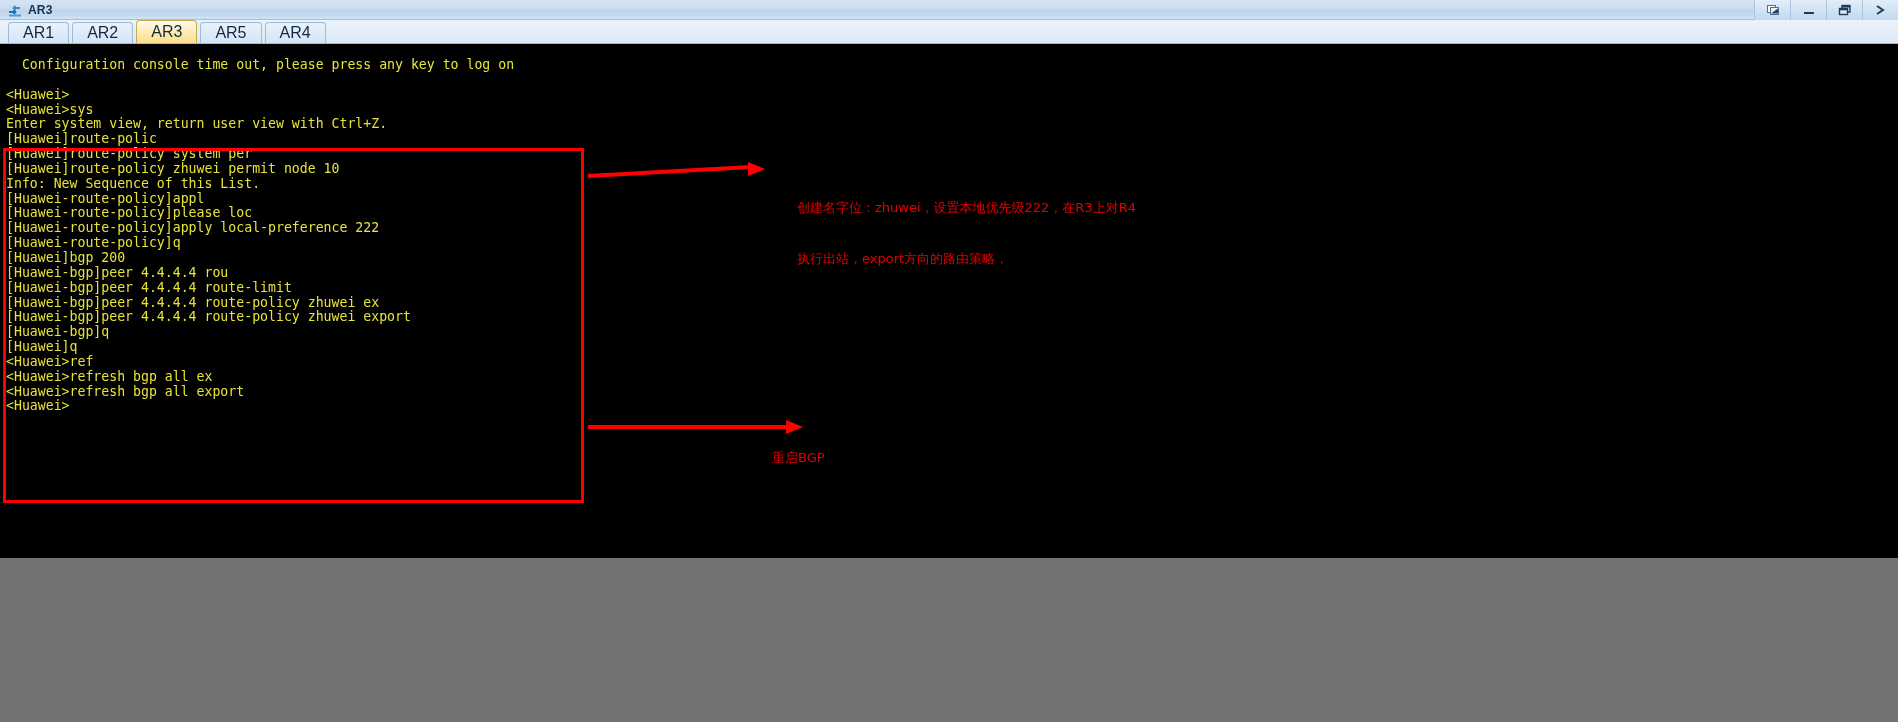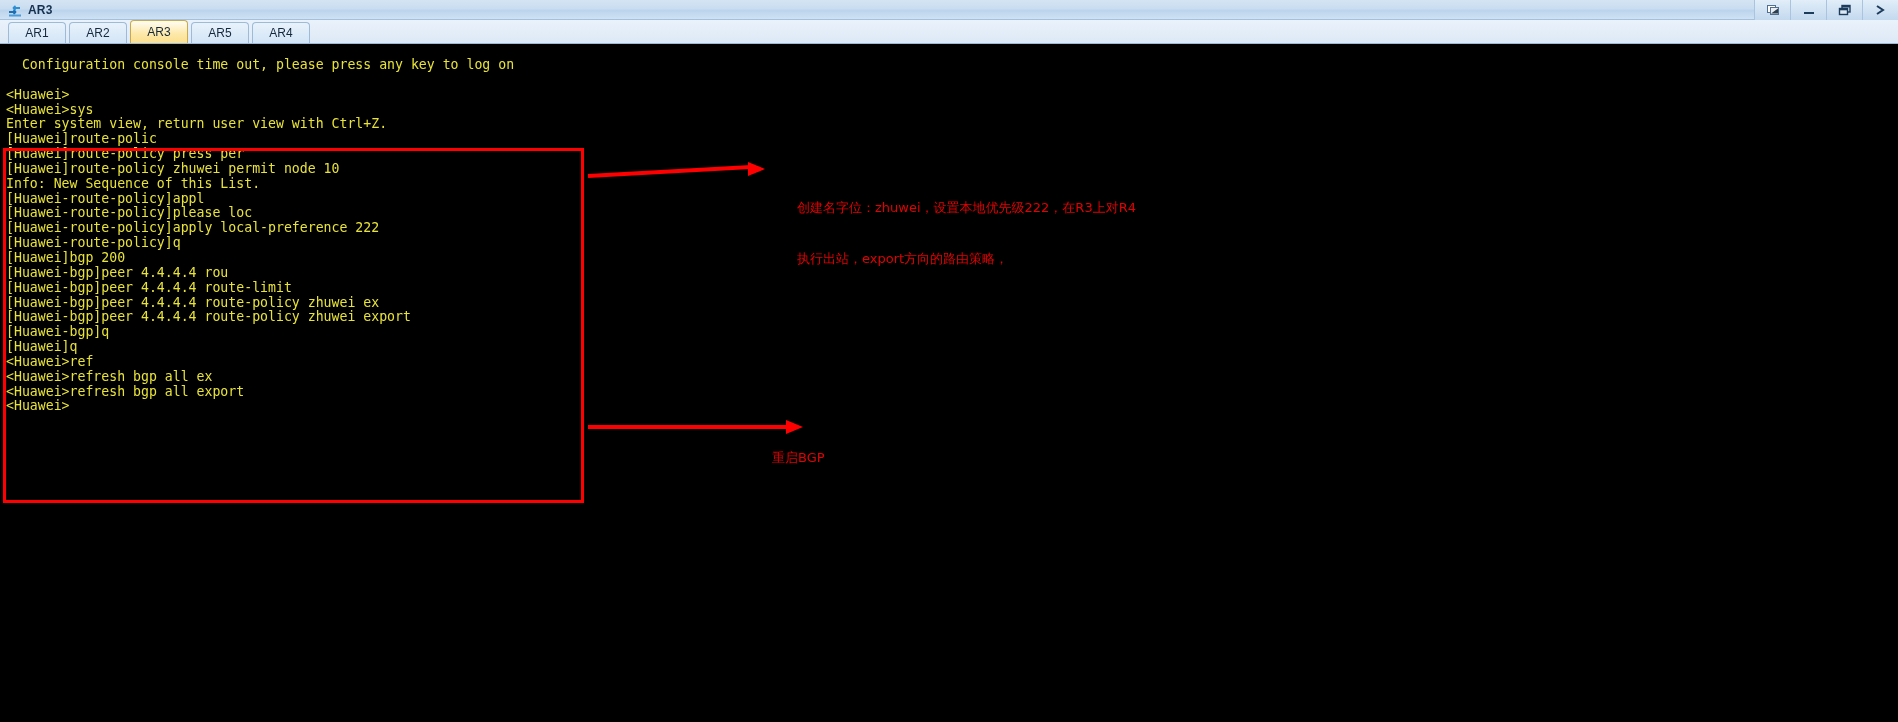--- a/index.html
+++ b/index.html
@@ -77,39 +77,39 @@
   }
   .tab {
     min-width: 58px;
     height: 21px;
     padding: 0 14px;
     border: 1px solid #9dbad8;
     border-bottom: none;
     border-radius: 4px 4px 0 0;
     background: linear-gradient(to bottom, #e8f2fb 0%, #d3e5f7 100%);
     color: #15293d;
-    font-size: 12px;
+    font-size: 16px;
     display: flex;
     align-items: center;
     justify-content: center;
     cursor: default;
   }
   .tab.active {
     background: linear-gradient(to bottom, #fffdf4 0%, #fde8a8 60%, #fbdf8d 100%);
     border-color: #c9a94b;
     height: 23px;
     font-weight: normal;
   }
 
   
   .terminal {
     position: absolute;
     left: 0; top: 44px;
     width: 1898px;
-    height: 678px;
+    height: 514px;
     background: #000000;
     overflow: hidden;
     padding: 0;
   }
   .term-inner {
     position: relative;
     padding-top: 14px;
     padding-left: 6px;
   }
   .line {
@@ -229,21 +229,21 @@
   </div>
 
   <div class="terminal">
     <div class="term-inner" id="term-lines">
         <div class="line">  Configuration console time out, please press any key to log on</div>
         <div class="line blank"> </div>
         <div class="line">&lt;Huawei&gt;</div>
         <div class="line">&lt;Huawei&gt;sys</div>
         <div class="line">Enter system view, return user view with Ctrl+Z.</div>
         <div class="line">[Huawei]route-polic</div>
-        <div class="line">[Huawei]route-policy press per</div>
+        <div class="line">[Huawei]route-policy system per</div>
         <div class="line">[Huawei]route-policy zhuwei permit node 10</div>
         <div class="line">Info: New Sequence of this List.</div>
         <div class="line">[Huawei-route-policy]appl</div>
         <div class="line">[Huawei-route-policy]please loc</div>
         <div class="line">[Huawei-route-policy]apply local-preference 222</div>
         <div class="line">[Huawei-route-policy]q</div>
         <div class="line">[Huawei]bgp 200</div>
         <div class="line">[Huawei-bgp]peer 4.4.4.4 rou</div>
         <div class="line">[Huawei-bgp]peer 4.4.4.4 route-limit</div>
         <div class="line">[Huawei-bgp]peer 4.4.4.4 route-policy zhuwei ex</div>

